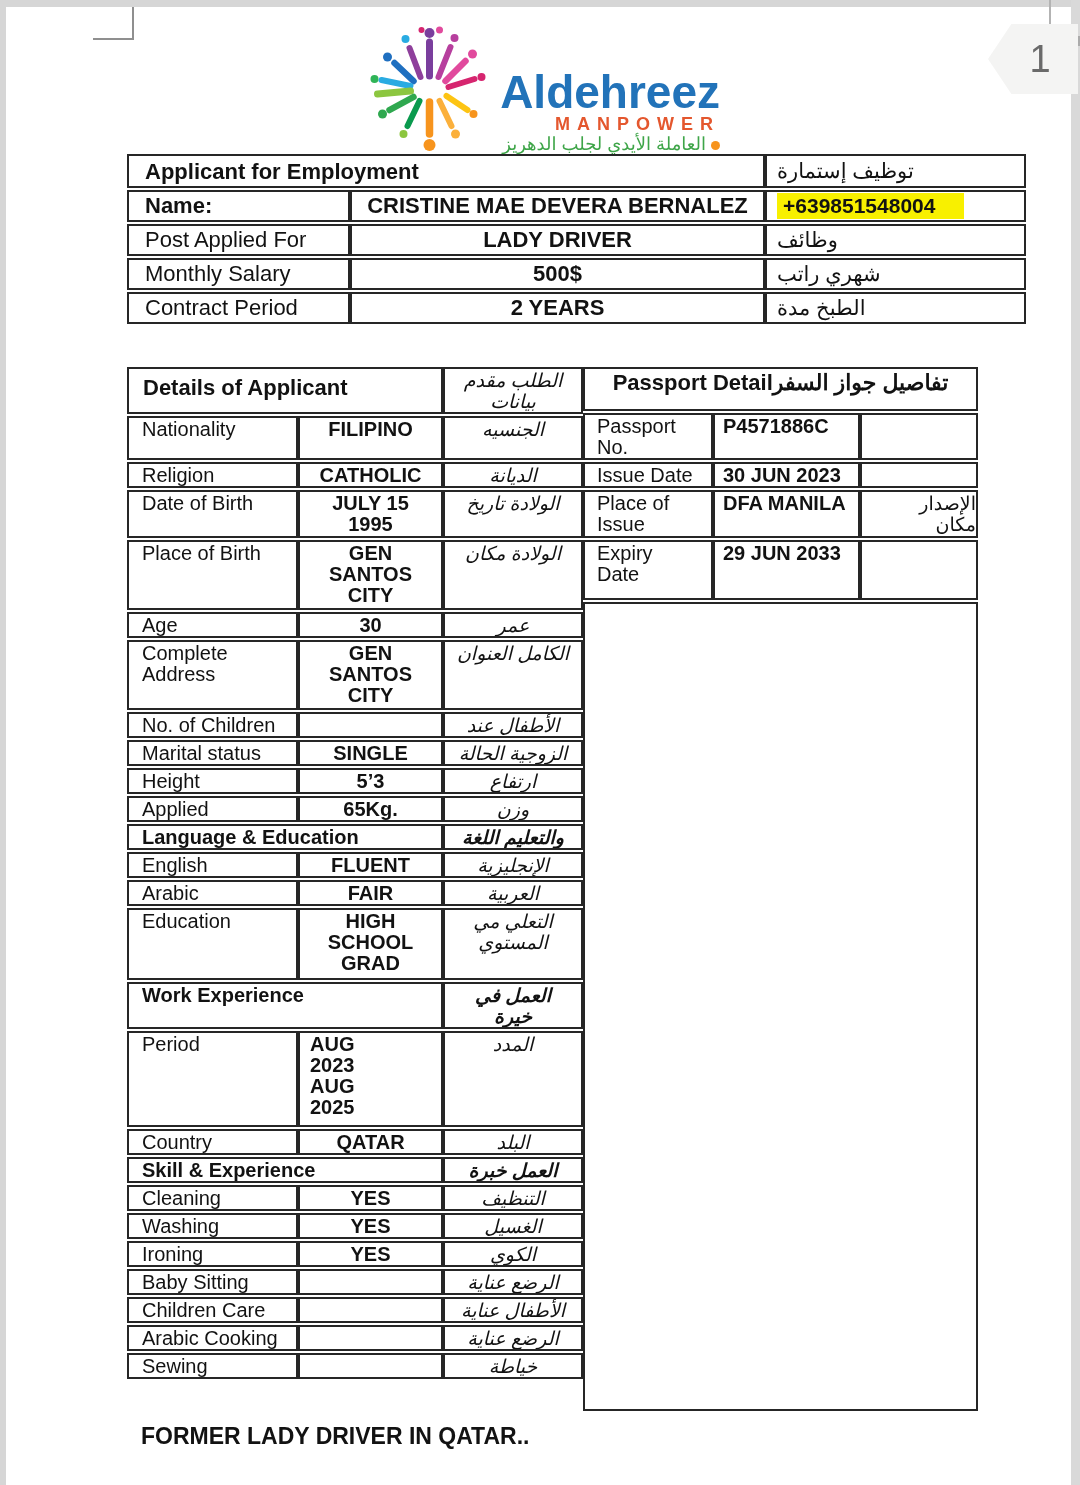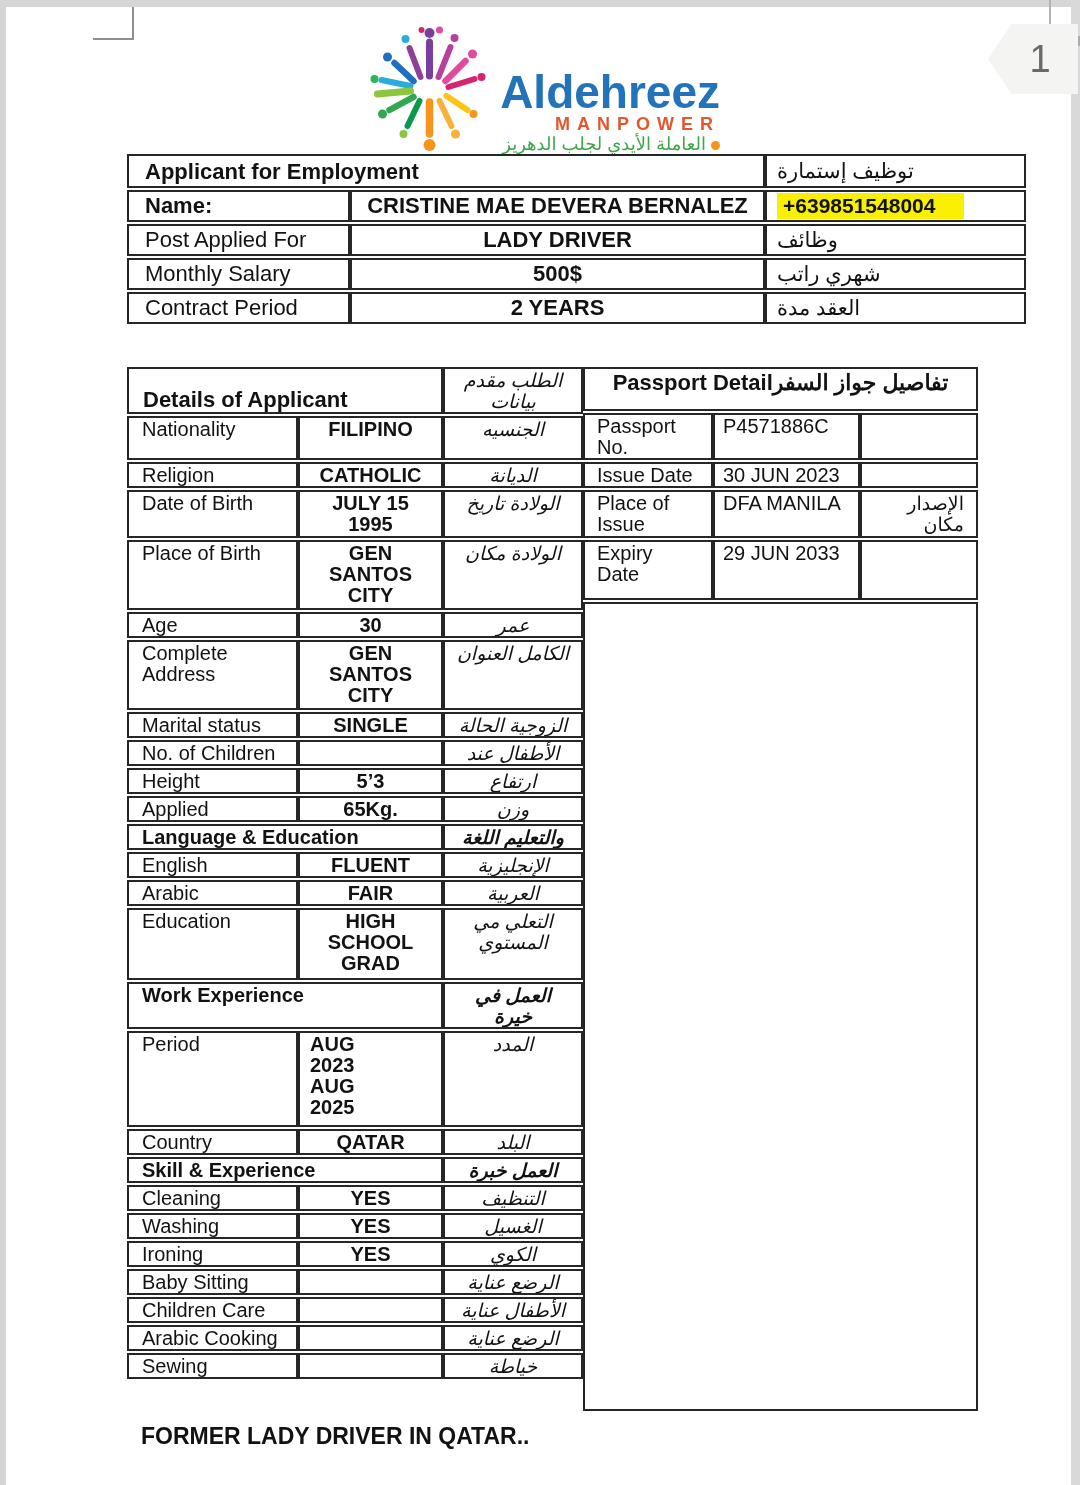--- a/index.html
+++ b/index.html
@@ -45,25 +45,25 @@
   
   #table2   { left:127px; top:365px; width:456px; font-size:20px; }
   #passport { left:583px; top:365px; width:395px; height:1048px; font-size:20px; }
   #table2 td, #passport td { vertical-align:top; line-height:21px; padding-top:1px; }
   #table2 .lbl { padding-left:13px; }
   #table2 .val { text-align:center; font-weight:bold; }
   #table2 .val.left { text-align:left; padding-left:10px; }
   #table2 .ar  { text-align:center; font-size:19px; padding:1px 2px 0 2px;font-style:italic; }
   #table2 .sec { font-weight:bold; padding-left:13px; }
   #table2 .sec-ar { font-weight:bold; }
-  #table2 .hdr { font-weight:bold; font-size:22px; padding-left:14px; padding-top:20px; }
+  #table2 .hdr { font-weight:bold; font-size:22px; padding-left:14px; padding-top:8px; }
   #passport .hdr { font-weight:bold; font-size:22px; text-align:center; padding-top:3px; }
   #passport .lbl { padding-left:12px;margin-top:12px; }
-  #passport .val { font-weight:normal; padding-left:8px; }
-  #passport .ar  { text-align:right; font-size:19px; padding-right:12px; }
+  #passport .val { font-weight:bold; padding-left:8px; }
+  #passport .ar  { text-align:right; font-size:19px; padding-right:0; }
 
   .footer-note { position:absolute; left:141px; top:1423px; font-size:23px; font-weight:bold; }
 </style>
 </head>
 <body>
 
 <div class="strip-top"></div>
 <div class="strip-left"></div>
 <div class="strip-right"></div>
 <div class="scroll-thumb"></div>
@@ -132,21 +132,21 @@
     <td class="ar">وظائف</td>
   </tr>
   <tr style="height:22px">
     <td class="lbl">Monthly Salary</td>
     <td class="val">500$</td>
     <td class="ar">شهري راتب</td>
   </tr>
   <tr style="height:22px">
     <td class="lbl">Contract Period</td>
     <td class="val">2 YEARS</td>
-    <td class="ar">العقد مدة</td>
+    <td class="ar">الطبخ مدة</td>
   </tr>
 </tbody>
   </table>
 
 <table id="table2" class="doc-table">
   <colgroup>
       <col style="width:171px">
       <col style="width:145px">
       <col style="width:140px">
     </colgroup>
@@ -185,28 +185,28 @@
     <td class="ar">عمر</td>
   </tr>
   <tr style="height:70px">
     <td class="lbl">Complete Address</td>
     <td class="val">GEN
 SANTOS
 CITY</td>
     <td class="ar">الكامل العنوان</td>
   </tr>
   <tr style="height:21px">
+    <td class="lbl">No. of Children</td>
+    <td class="val"></td>
+    <td class="ar">الأطفال عند</td>
+  </tr>
+  <tr style="height:21px">
     <td class="lbl">Marital status</td>
     <td class="val">SINGLE</td>
     <td class="ar">الزوجية الحالة</td>
-  </tr>
-  <tr style="height:21px">
-    <td class="lbl">No. of Children</td>
-    <td class="val"></td>
-    <td class="ar">الأطفال عند</td>
   </tr>
   <tr style="height:21px">
     <td class="lbl">Height</td>
     <td class="val">5’3</td>
     <td class="ar">ارتفاع</td>
   </tr>
   <tr style="height:21px">
     <td class="lbl">Applied</td>
     <td class="val">65Kg.</td>
     <td class="ar">وزن</td>

